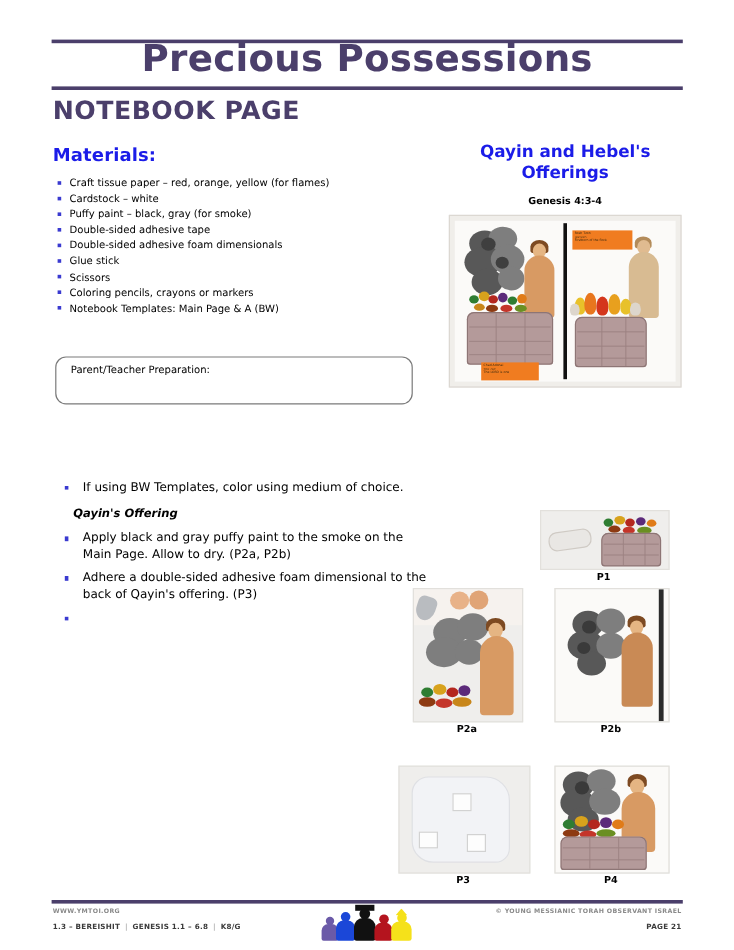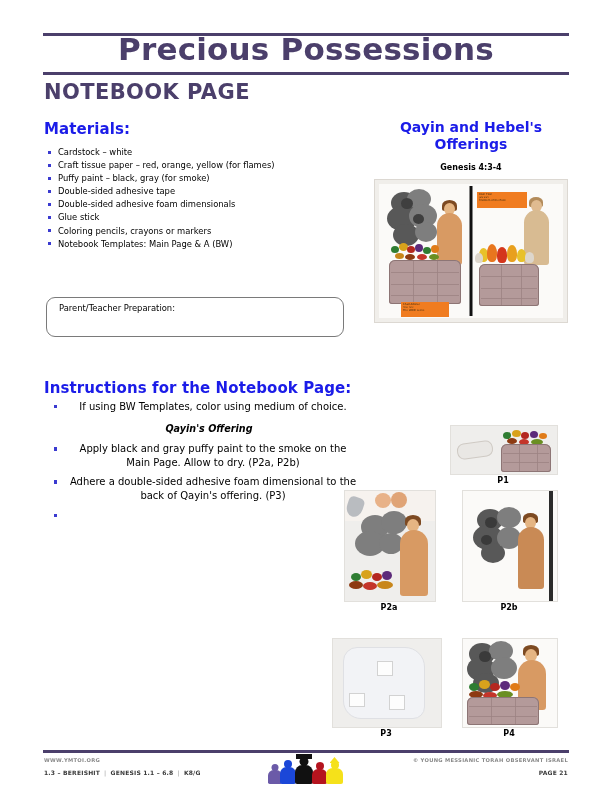--- a/index.html
+++ b/index.html
@@ -46,21 +46,21 @@
     position:absolute;left:46px;top:297px;width:296px;height:38px;
     border:1px solid #7a7a7a;border-radius:9px;background:#fff;
   }
   #prep-title{position:absolute;left:12px;top:5px;font-size:8.4px;color:#000;}
   #prep-item{position:absolute;left:14px;top:19px;font-size:8.4px;color:#000;padding-left:8px;}
   #prep-item .bul{position:absolute;left:0px;top:4px;width:3px;height:3px;background:#000;}
 
   
   #instructions-list{
     position:absolute;left:47px;top:400px;width:310px;
-    font-size:10px;color:#000;line-height:13.6px;text-align:center;
+    font-size:10px;color:#000;line-height:13.6px;
   }
   .irow{position:relative;padding-left:22px;margin-bottom:6px;}
   .irow .bul{position:absolute;left:7px;top:5px;width:3.4px;height:3.4px;background:#3a3ad0;}
   .sub-head{
     font-size:9.6px;font-weight:700;font-style:italic;color:#000;
     margin:8px 0 7px 14px;
   }
 
   
   #offering-title{
@@ -130,35 +130,35 @@
 <div class="page">
 
   <div class="rule-top"></div>
   <div class="title">Precious Possessions</div>
   <div class="rule-bot"></div>
   <div class="subtitle">NOTEBOOK PAGE</div>
 
   <div class="h-blue" id="materials-heading">Materials:</div>
 
   <div id="materials-list">
+    <div class="mrow"><span class="bul"></span><span>Craft tissue paper – red, orange, yellow (for flames)</span></div>
     <div class="mrow"><span class="bul"></span><span>Cardstock – white</span></div>
-    <div class="mrow"><span class="bul"></span><span>Craft tissue paper – red, orange, yellow (for flames)</span></div>
     <div class="mrow"><span class="bul"></span><span>Puffy paint – black, gray (for smoke)</span></div>
     <div class="mrow"><span class="bul"></span><span>Double-sided adhesive tape</span></div>
     <div class="mrow"><span class="bul"></span><span>Double-sided adhesive foam dimensionals</span></div>
     <div class="mrow"><span class="bul"></span><span>Glue stick</span></div>
+    <div class="mrow"><span class="bul"></span><span>Scissors</span></div>
     <div class="mrow"><span class="bul"></span><span>Coloring pencils, crayons or markers</span></div>
     <div class="mrow"><span class="bul"></span><span>Notebook Templates: Main Page &amp; A (BW)</span></div>
   </div>
 
   <div id="prep-box">
     <div id="prep-title">Parent/Teacher Preparation:</div>
   </div>
 
-  <div class="h-blue" id="instructions-heading">Instructions for the Notebook Page:</div>
 
   <div id="instructions-list">
     <div class="irow"><span class="bul"></span><span>If using BW Templates, color using medium of choice.</span></div>
 
     <div class="sub-head">Qayin's Offering</div>
 
     <div class="irow"><span class="bul"></span><span>Apply black and gray puffy paint to the smoke on the Main Page. Allow to dry. (P2a, P2b)</span></div>
     <div class="irow"><span class="bul"></span><span>Adhere a double-sided adhesive foam dimensional to the back of Qayin's offering. (P3)</span></div>
     <div class="irow"><span class="bul"></span></div>
   </div>

